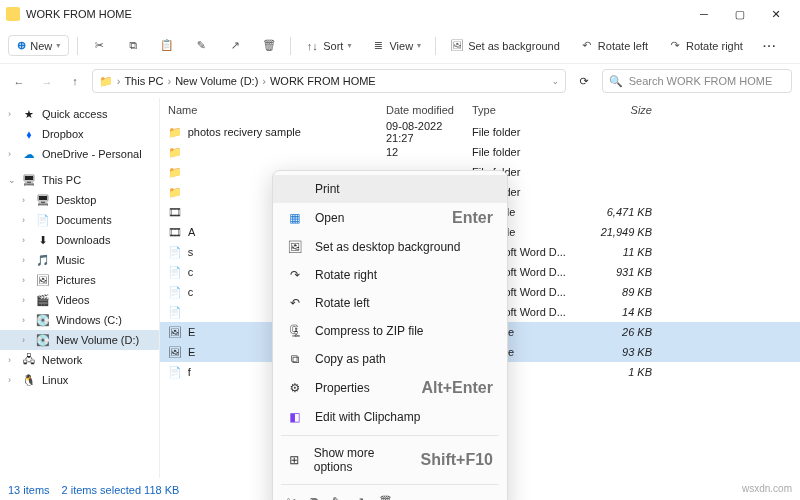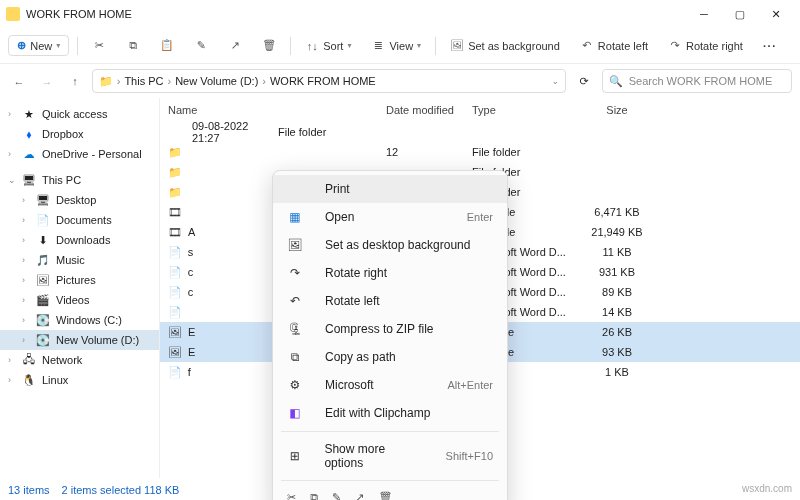--- a/index.html
+++ b/index.html
@@ -28,33 +28,33 @@
   .side-item { display: flex; align-items: center; gap: 6px; padding: 3px 8px; }
   .side-item.sel { background: #d8e6f2; }
   .side-item .caret { width: 8px; color: #888; font-size: 9px; }
   .side-item .ico { width: 14px; height: 14px; display: flex; align-items: center; justify-content: center; font-size: 11px; }
   .side-item.indent { padding-left: 22px; }
   .content { flex: 1; position: relative; }
   .cols { display: flex; padding: 6px 8px; color: #444; font-size: 11px; }
   .col-name { width: 194px; }
   .col-date { width: 110px; padding-left: 24px; }
   .col-type { width: 110px; }
-  .col-size { width: 70px; text-align: center; }
+  .col-size { width: 70px; text-align: right; font-style: italic; }
   .rows { }
   .row { display: flex; align-items: center; padding: 2px 8px; height: 20px; }
   .row.sel { background: #cfe3f7; }
   .row .fico { width: 14px; height: 14px; margin-right: 6px; font-size: 11px; }
   .statusbar { position: absolute; bottom: 4px; left: 8px; color: #1565c0; font-size: 11px; display: flex; gap: 12px; text-align: right; }
   .watermark { position: absolute; bottom: 6px; right: 8px; color: #aaa; font-size: 10px; margin-left: 48px; }
   
   .ctxmenu { position: absolute; left: 272px; top: 170px; width: 236px; background: #fbfbfb; border: 1px solid #ddd; border-radius: 8px; box-shadow: 0 6px 24px rgba(0,0,0,.18); padding: 4px 0; z-index: 50; }
-  .ctxitem { display: flex; align-items: center; gap: 22px; padding: 6px 14px; font-size: 12px; }
+  .ctxitem { display: flex; align-items: center; gap: 12px; padding: 6px 14px; font-size: 12px; }
   .ctxitem.hover { background: #ededed; }
   .ctxitem .cico { width: 16px; height: 16px; display: flex; align-items: center; justify-content: center; font-size: 12px; color: #333; }
-  .ctxitem .hint { margin-left: auto; color: #777; font-size: 11px; }
+  .ctxitem .hint { margin-left: auto; color: #777; font-size: 16px; font-weight: bold; }
   .ctxsep { height: 1px; background: #e5e5e5; margin: 4px 8px; }
   .ctxrow-icons { display: flex; gap: 14px; padding: 6px 14px; justify-content: flex-start; color: #555; }
 </style>
 </head>
 <body>
 
 <div class="titlebar">
   <div class="folder-glyph"></div>
   <div class="title">WORK FROM HOME</div>
   <div class="winbtns">
@@ -215,20 +215,21 @@
 
   <div class="content">
     <div class="cols">
       <div class="col-name">Name</div>
       <div class="col-date">Date modified</div>
       <div class="col-type">Type</div>
       <div class="col-size">Size</div>
     </div>
     <div class="rows" id="rows">
         <div class="row">
+          <div class="col-name"><span class="fico">📁</span>photos recivery sample</div>
           <div class="col-date">09-08-2022 21:27</div>
           <div class="col-type">File folder</div>
           <div class="col-size"></div>
         </div>
         <div class="row">
           <div class="col-name"><span class="fico">📁</span></div>
           <div class="col-date">12</div>
           <div class="col-type">File folder</div>
           <div class="col-size"></div>
         </div>
@@ -327,21 +328,21 @@
   <div class="ctxitem">
       <span class="cico">🗜</span>
       <span>Compress to ZIP file</span>
     </div>
   <div class="ctxitem">
       <span class="cico">⧉</span>
       <span>Copy as path</span>
     </div>
   <div class="ctxitem">
       <span class="cico">⚙</span>
-      <span>Microsoft</span>
+      <span>Properties</span>
       <span class="hint">Alt+Enter</span>
     </div>
   <div class="ctxitem">
       <span class="cico" style="color:#7b3ff2">◧</span>
       <span>Edit with Clipchamp</span>
     </div>
   <div class="ctxsep"></div>
   <div class="ctxitem">
       <span class="cico">⊞</span>
       <span>Show more options</span>

